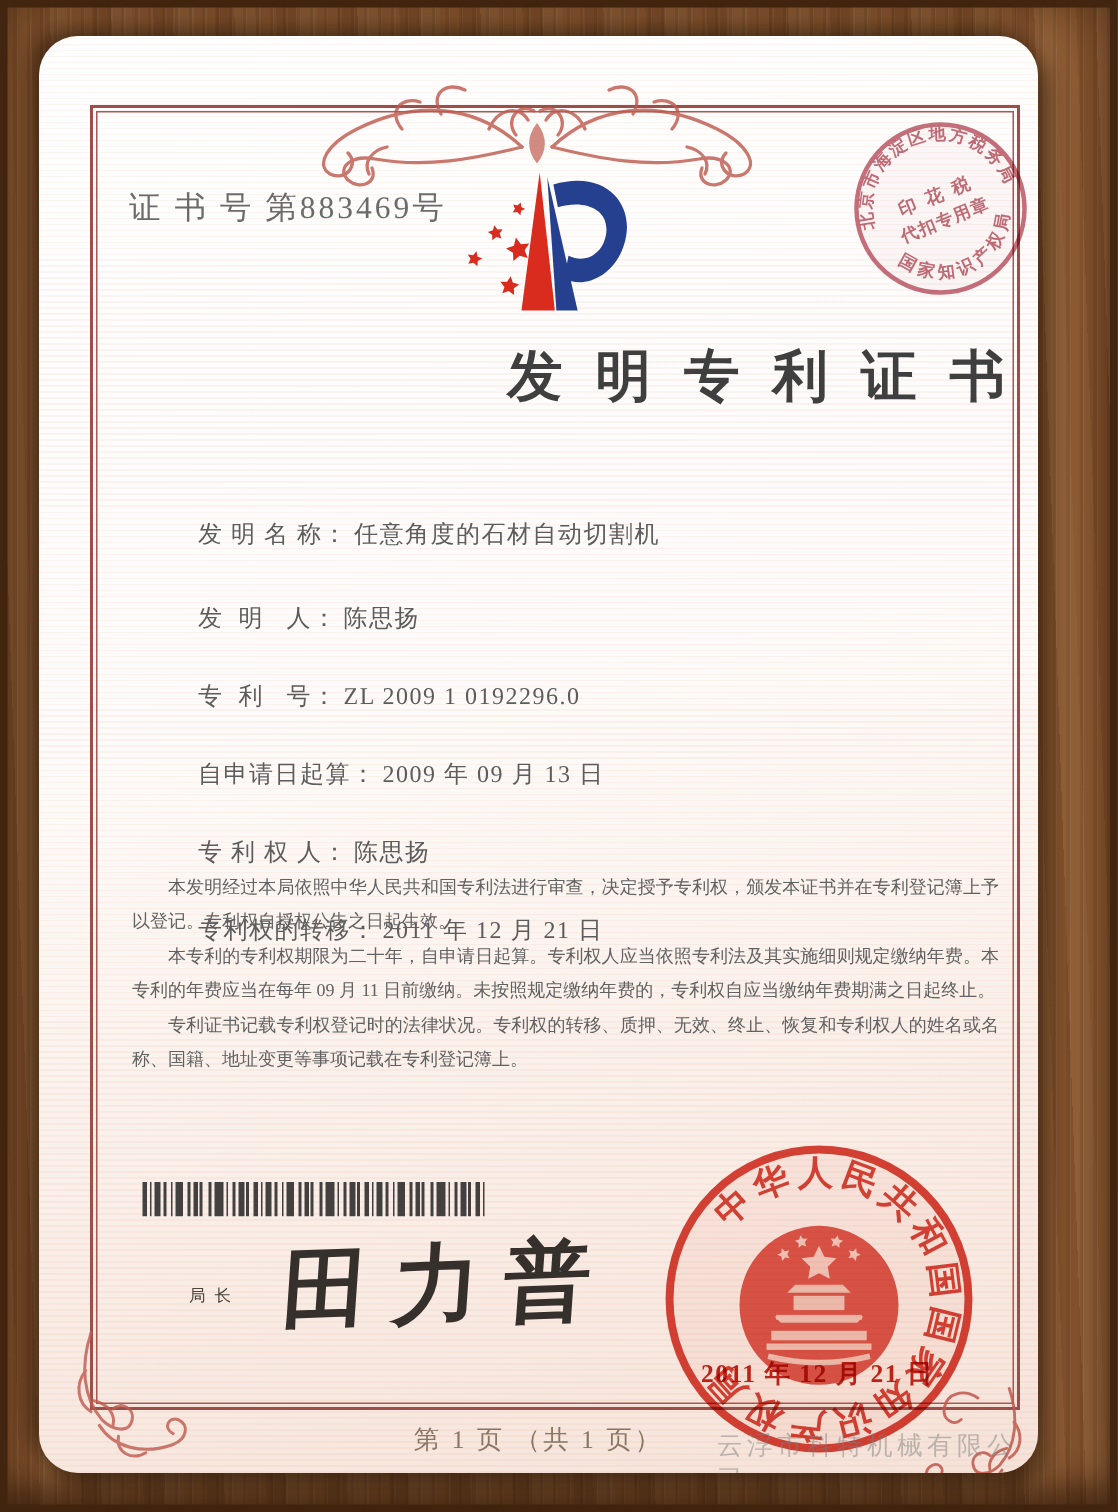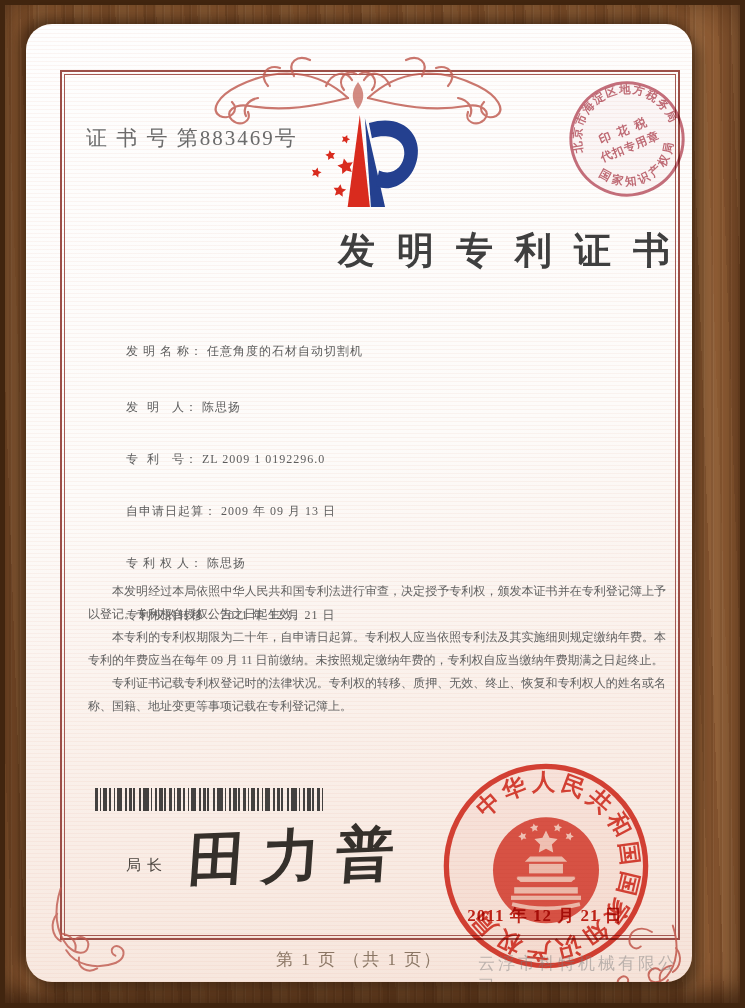--- a/index.html
+++ b/index.html
@@ -14,28 +14,28 @@
     background:
       repeating-linear-gradient(0deg, rgba(226,160,140,0.10) 0 1px, rgba(255,255,255,0) 1px 4px),
       linear-gradient(170deg,#fefefe 0%,#fdfbf9 45%,#faf0ea 70%,#f7e7de 92%,#f5e2d8 100%);
     box-shadow: -6px -6px 14px rgba(30,15,4,0.55), 7px 9px 14px rgba(30,15,4,0.5);}
   .borderbox{position:absolute;left:34px;top:46px;width:616px;height:866px;border:2px solid #9c4f48;}
   .borderbox::after{content:'';position:absolute;inset:2px;border:1px solid #a65952;}
   .certno{position:absolute;left:60px;top:100px;font-size:21px;color:#6b6b6b;letter-spacing:2px;white-space:pre;}
   .logo{position:absolute;left:262px;top:84px;width:182px;height:118px;}
   .title{position:absolute;left:0;top:202px;width:100%;text-align:right;font-size:37px;font-weight:600;
     color:#3f3f3f;letter-spacing:22px;text-indent:22px;}
-  .frow{position:absolute;left:76px;font-size:12px;color:#5c5c5c;white-space:pre;letter-spacing:1px;}
+  .frow{position:absolute;left:76px;font-size:16px;color:#5c5c5c;white-space:pre;letter-spacing:1px;}
   .flabel{display:inline-block;}
   .fvalue{margin-left:4px;}
   .paras{position:absolute;left:62px;top:556px;width:578px;font-size:12px;line-height:23px;color:#616161;
     text-align:justify;}
   .paras p{margin:0;text-indent:2em;}
   .barcode{position:absolute;left:68px;top:764px;width:230px;height:23px;opacity:.82;}
-  .sig-role{position:absolute;left:100px;top:832px;font-size:15px;color:#4a443e;letter-spacing:6px;}
+  .sig-role{position:absolute;left:100px;top:832px;font-size:11px;color:#4a443e;letter-spacing:6px;}
   .sig-name{position:absolute;left:162px;top:794px;font-size:58px;font-weight:700;color:#35302b;
     letter-spacing:16px;transform:rotate(-2deg) skewX(-6deg);font-family:"DejaVu Serif",serif;}
   .seal{position:absolute;left:414px;top:736px;width:212px;height:212px;mix-blend-mode:multiply;opacity:.93;}
   .seal-date{position:absolute;left:424px;top:880px;width:190px;text-align:center;font-size:17px;font-weight:600;
     color:#c5271b;letter-spacing:1px;mix-blend-mode:multiply;}
   .stamp{position:absolute;left:536px;top:50px;width:130px;height:130px;transform:rotate(-22deg);
     mix-blend-mode:multiply;opacity:.85;}
   .footer{position:absolute;left:0;top:924px;width:100%;text-align:center;font-size:17px;color:#8a7664;letter-spacing:2px;}
   .watermark{position:absolute;left:452px;top:928px;font-size:17px;color:rgba(125,125,125,0.48);letter-spacing:3px;
     font-family:"Liberation Sans","DejaVu Sans",sans-serif;}

